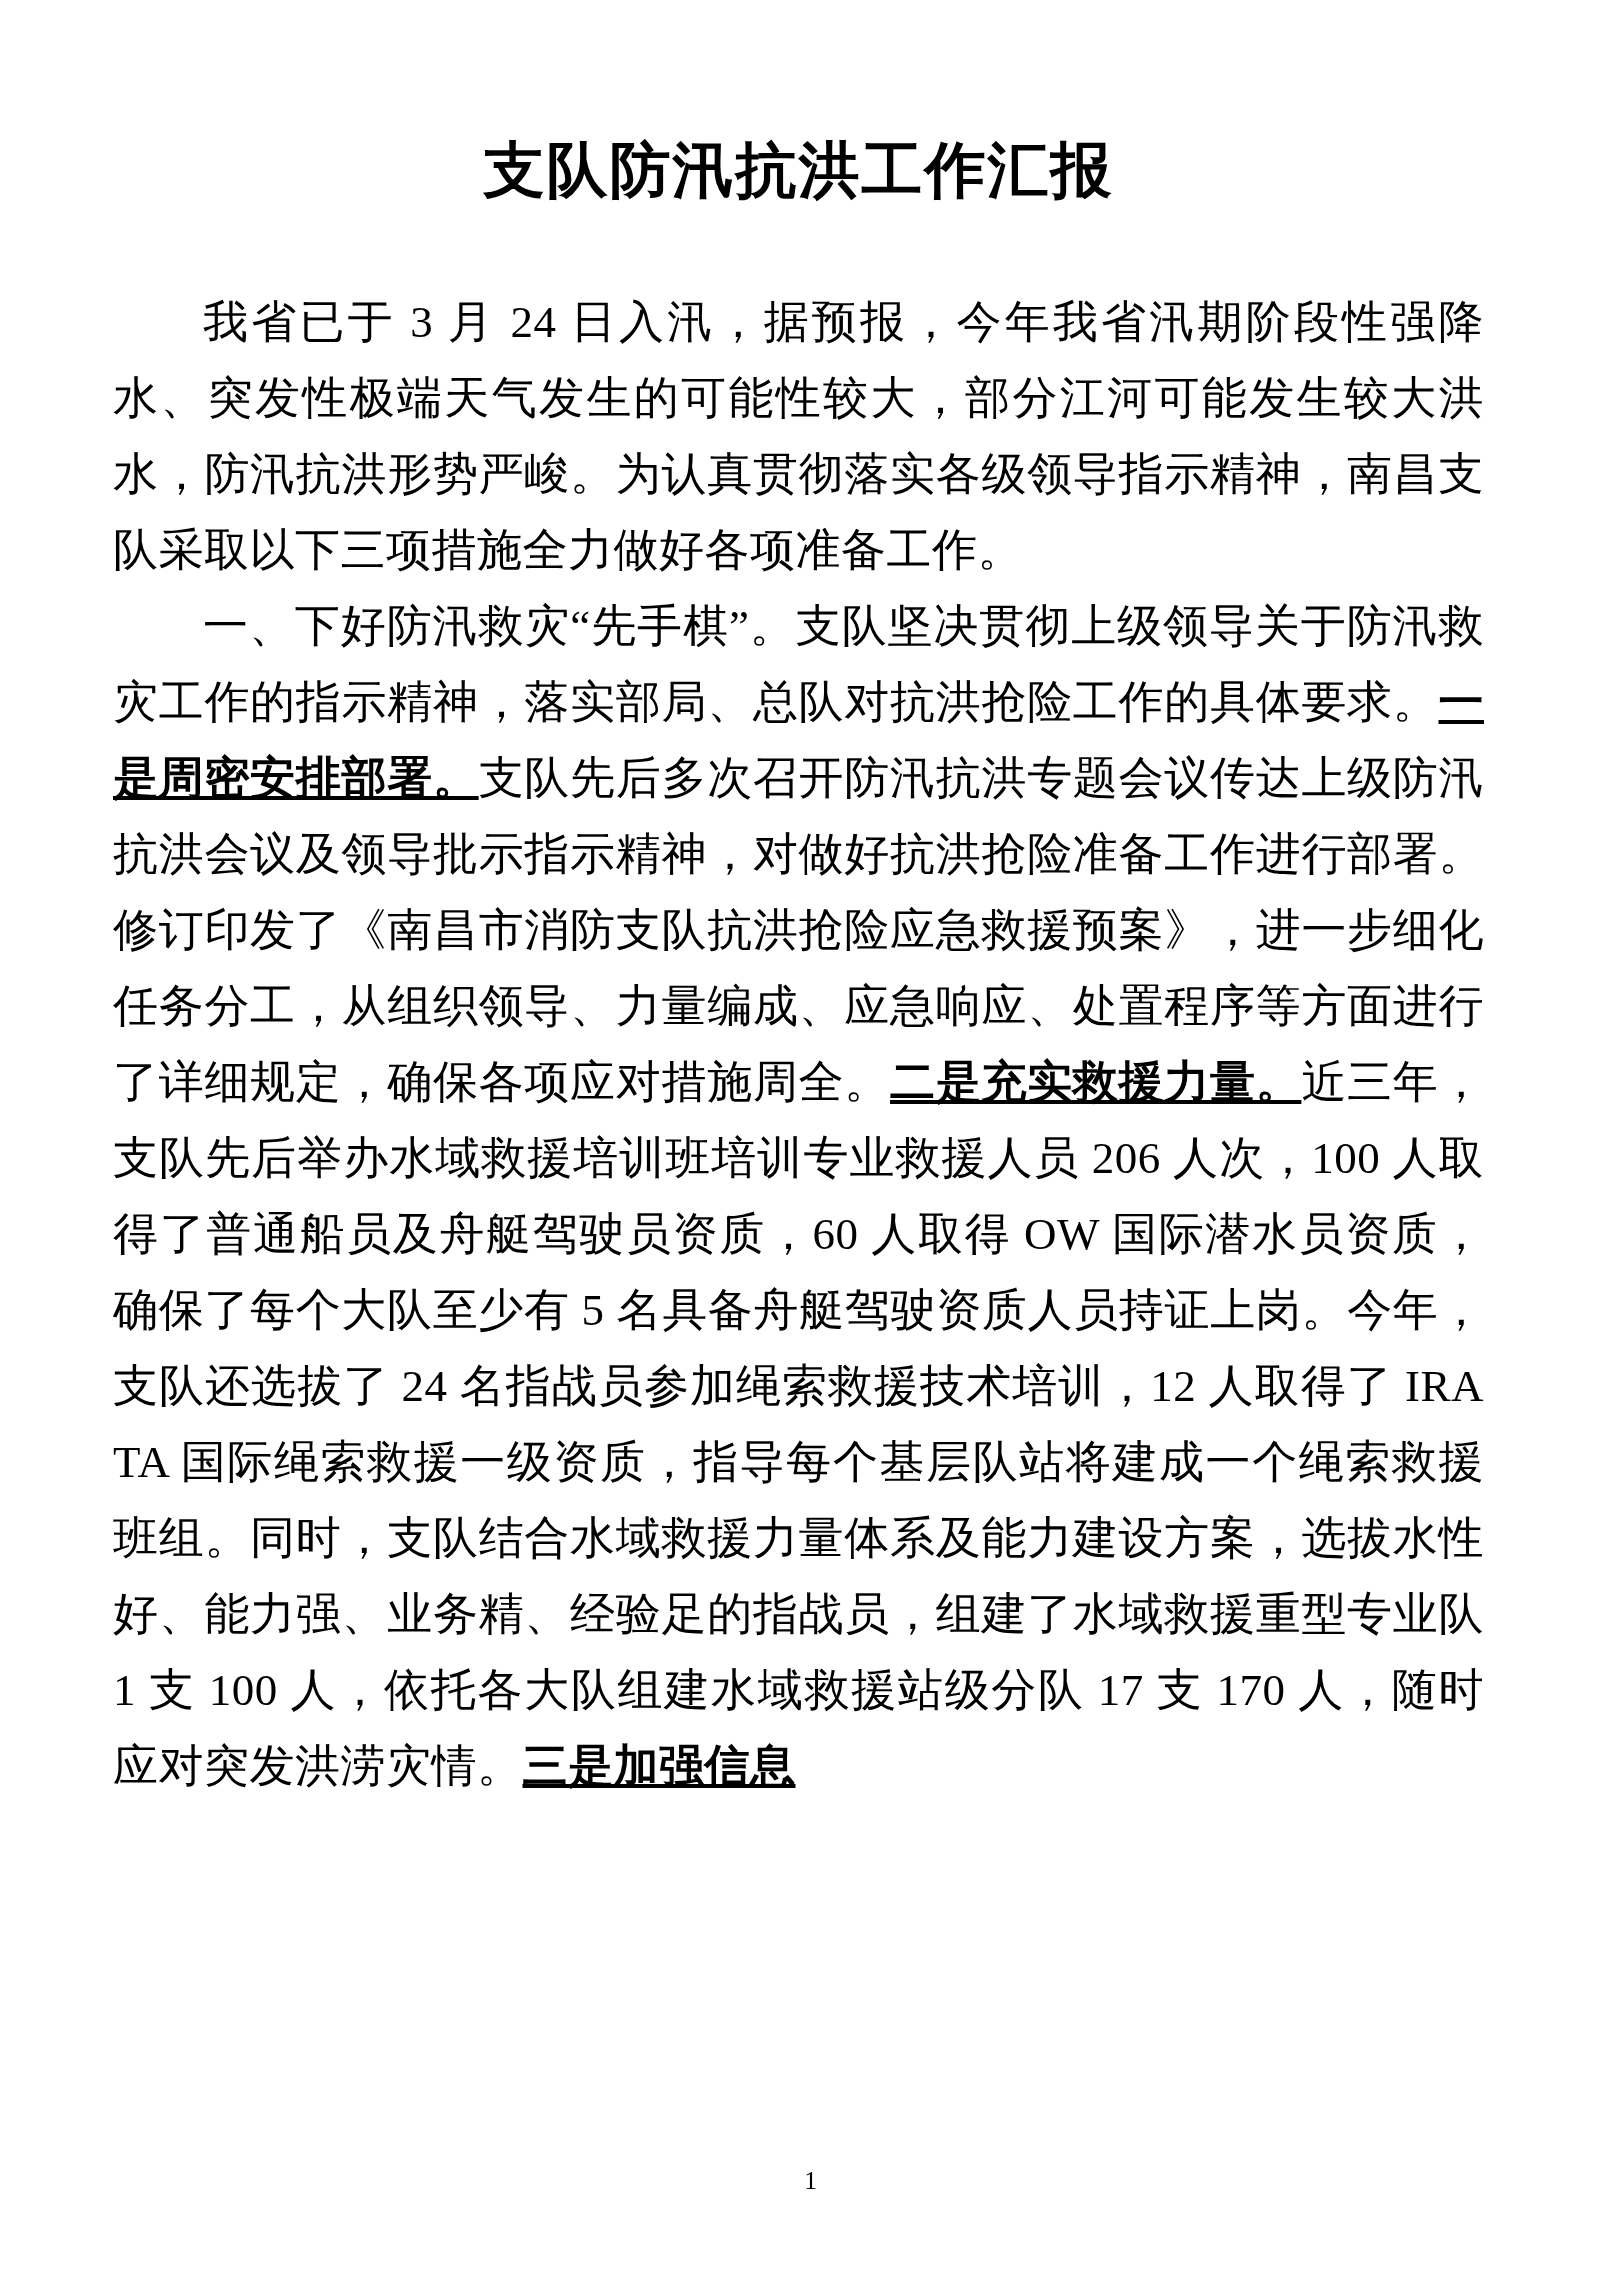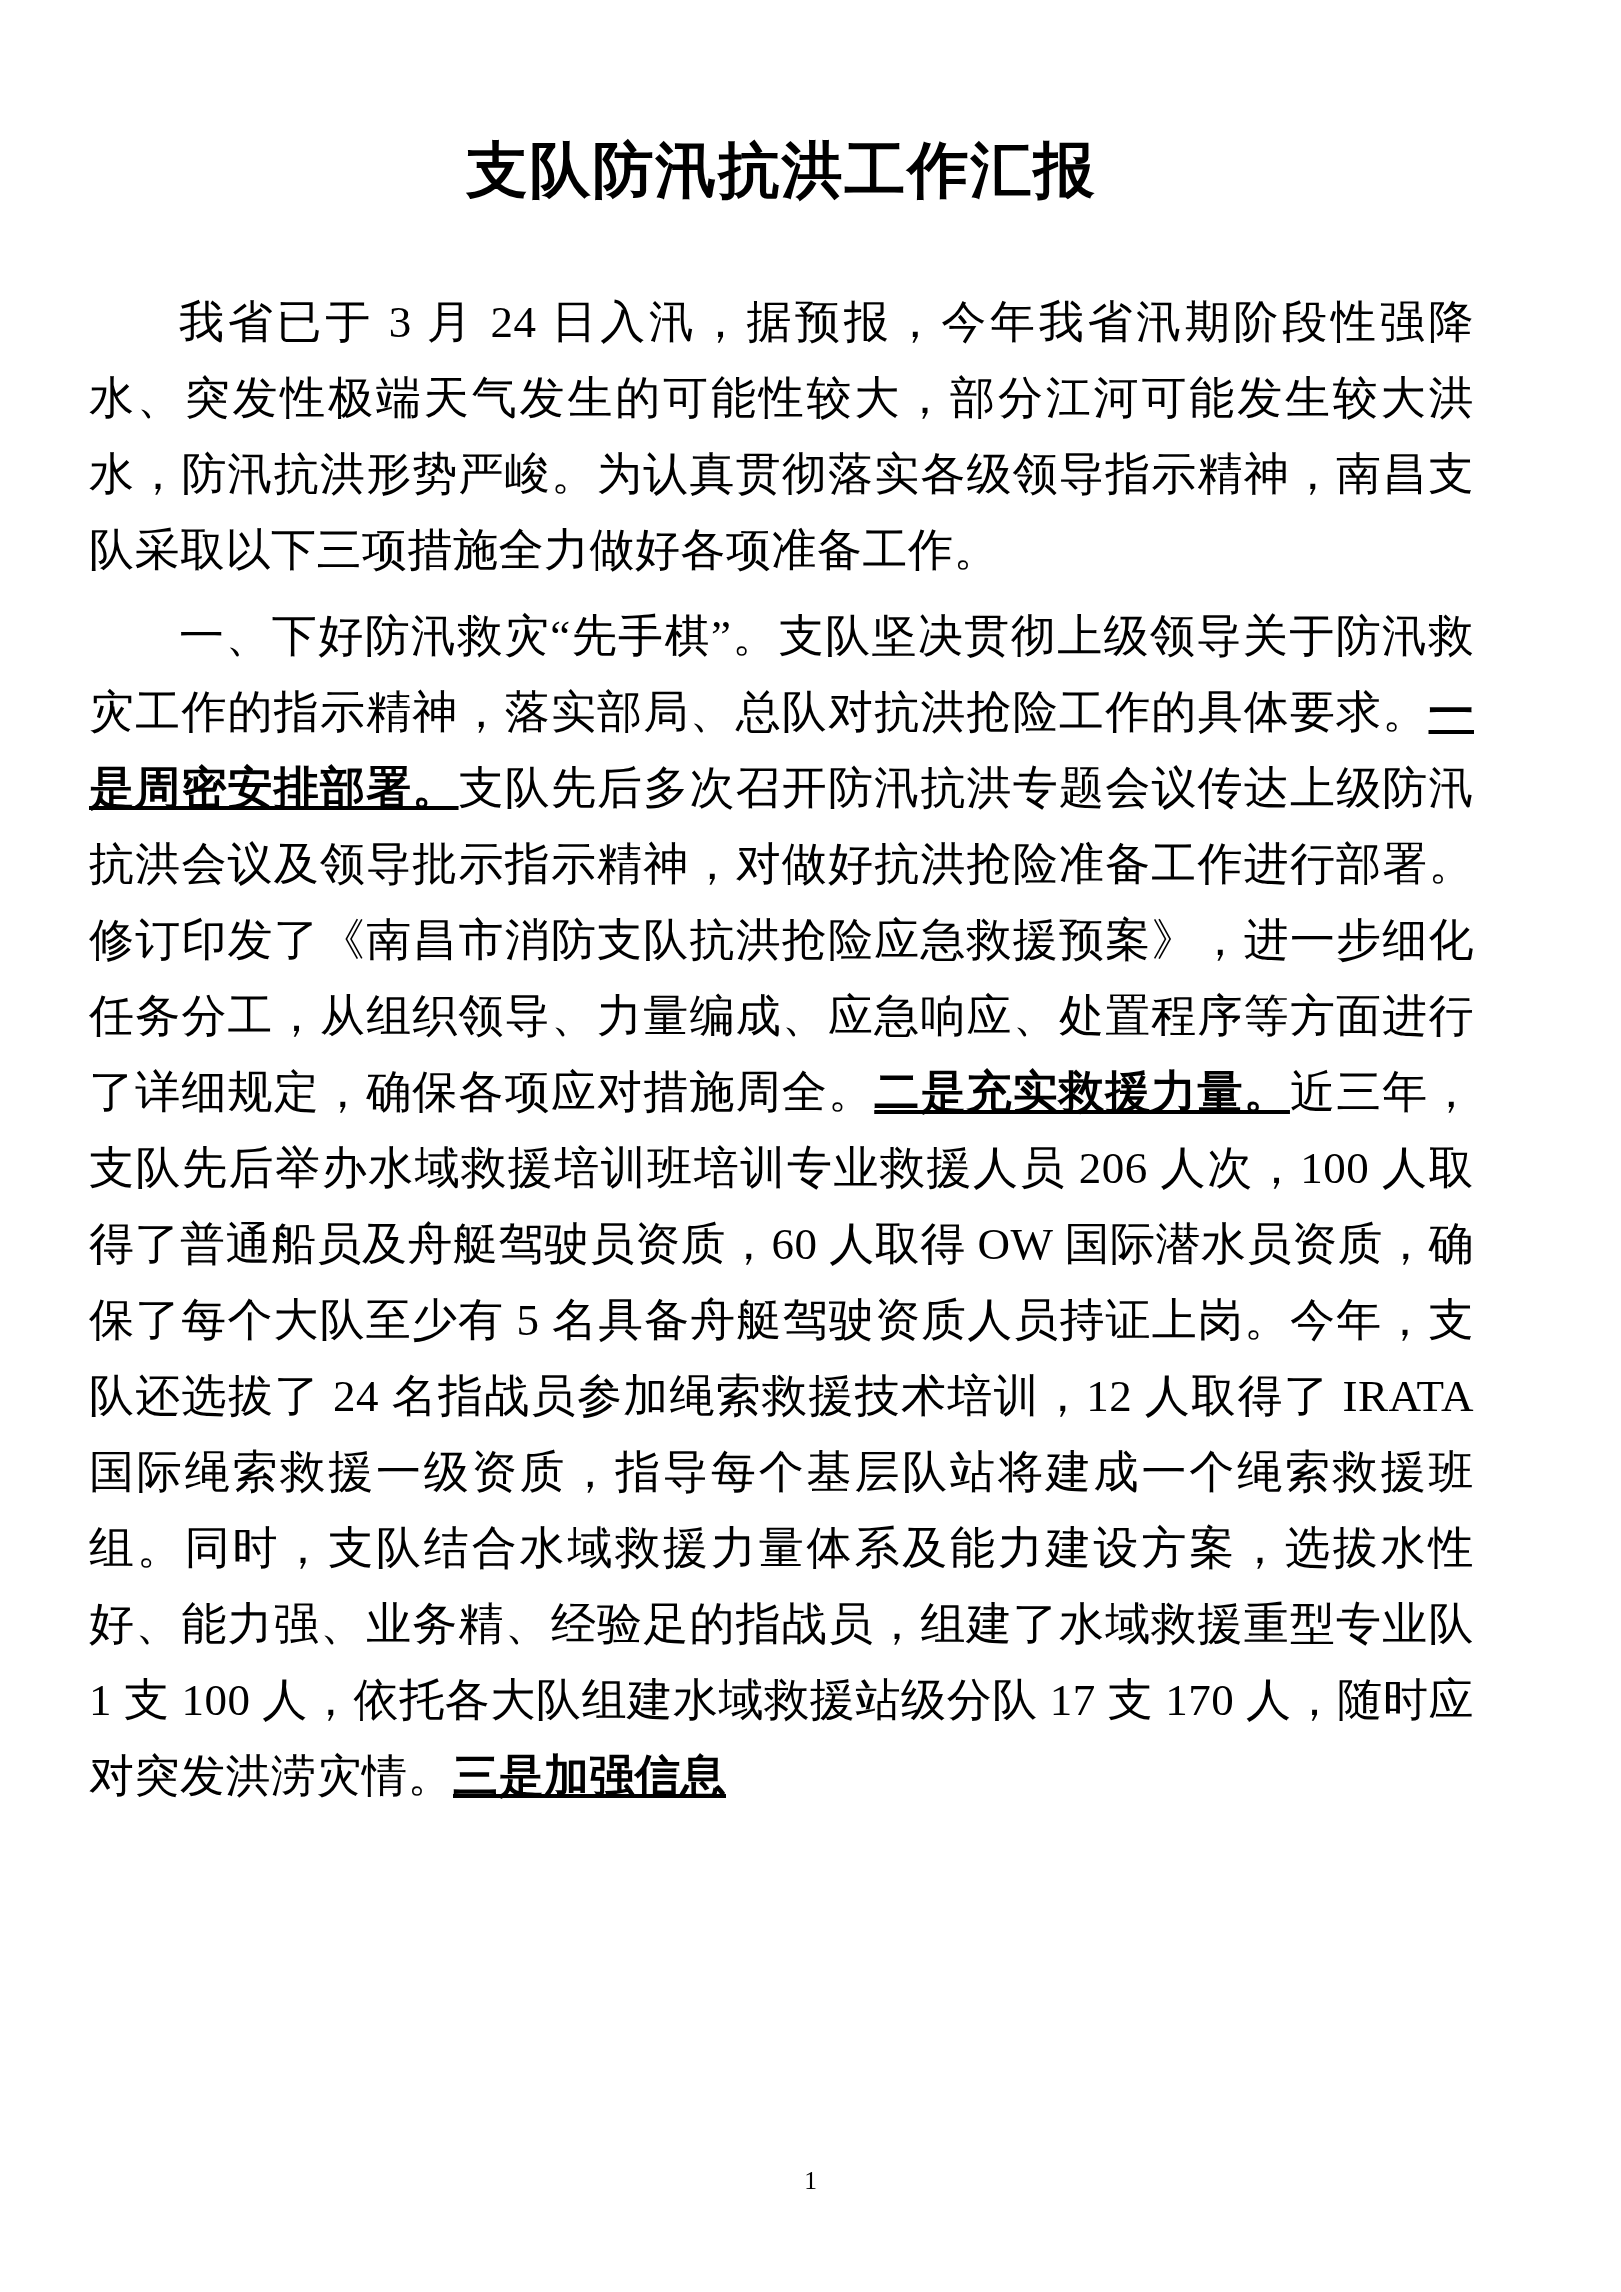--- a/index.html
+++ b/index.html
@@ -7,38 +7,38 @@
     padding: 0;
     background: #ffffff;
   }
   .page {
     position: relative;
     width: 1621px;
     height: 2293px;
     margin: 0 auto;
     background: #ffffff;
     box-sizing: border-box;
-    padding: 127px 137px 118px 79px;
+    padding: 127px 137px 118px 113px;
     font-family: "Liberation Serif", "DejaVu Serif", serif;
     color: #000000;
     overflow: hidden;
   }
   .doc-title {
     margin: 0 0 69px 0;
     font-size: 61px;
     line-height: 88px;
     font-weight: bold;
     text-align: center;
     letter-spacing: 2px;
   }
   .doc-body {
     width: 100%;
   }
   .para {
-    margin: 10px;
+    margin: 0;
     font-size: 45px;
     line-height: 76px;
     text-align: justify;
     text-justify: inter-ideograph;
     text-indent: 2em;
     letter-spacing: 0.5px;
     word-break: break-all;
   }
   .para .seg-bold {
     font-weight: bold;

